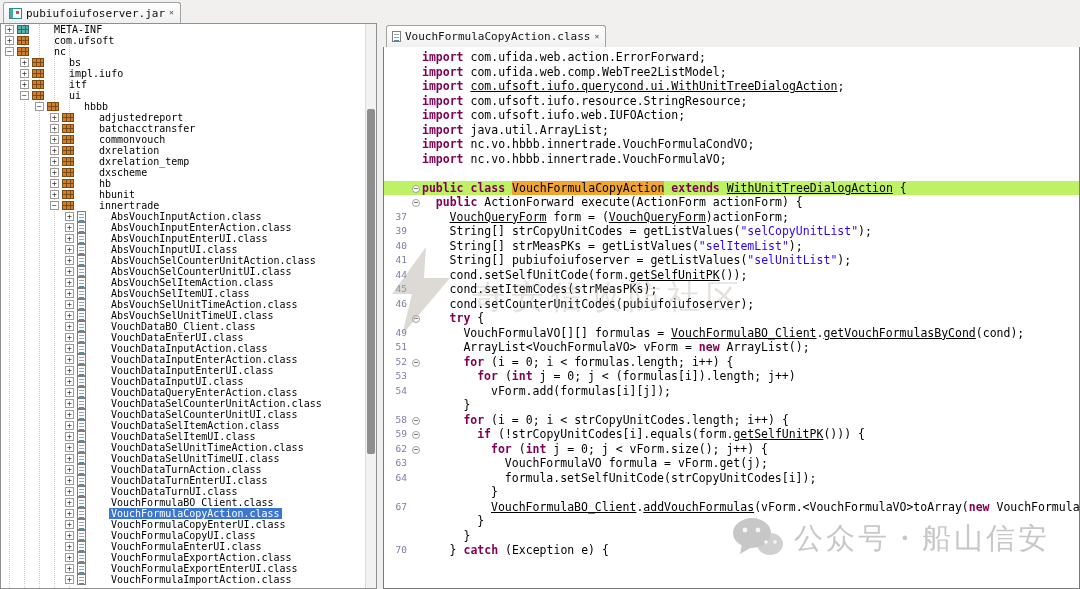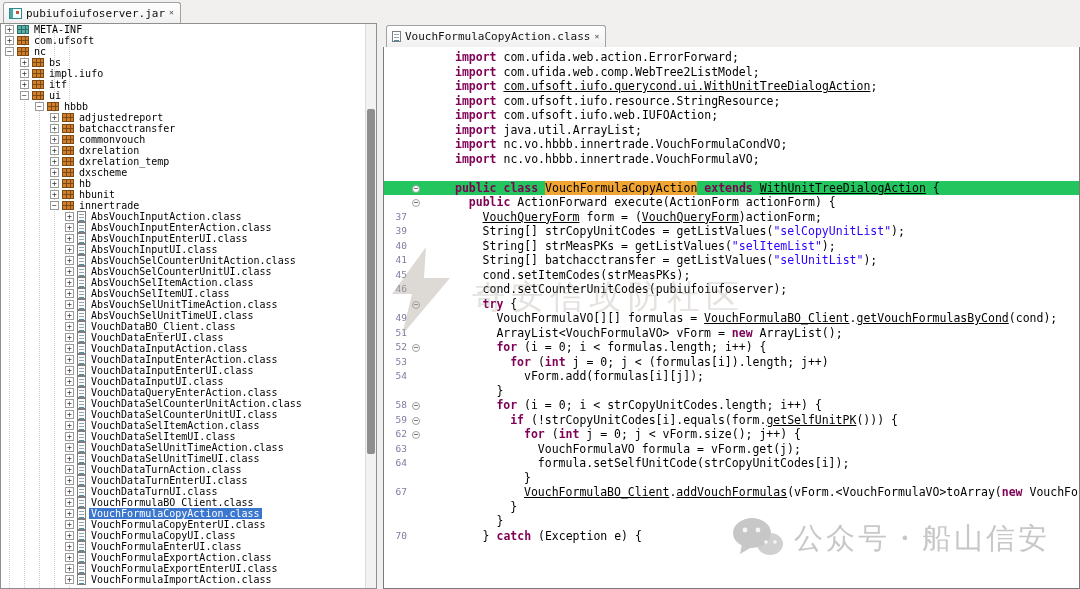--- a/index.html
+++ b/index.html
@@ -33,42 +33,42 @@
   .ticon{flex:none;margin-right:3px;box-sizing:border-box;}
   .pkg{width:12px;height:9px;background:#cf7f2e;border:1px solid #7c4a12;
     background-image:linear-gradient(90deg,transparent 0 3px,#7c4a12 3px 4px,transparent 4px 7px,#7c4a12 7px 8px,transparent 8px),
     linear-gradient(0deg,transparent 0 3px,#7c4a12 3px 4px,transparent 4px);}
   .meta{width:12px;height:9px;background:#5bb0a8;border:1px solid #2f6e68;
     background-image:linear-gradient(90deg,transparent 0 3px,#2f6e68 3px 4px,transparent 4px 7px,#2f6e68 7px 8px,transparent 8px),
     linear-gradient(0deg,transparent 0 3px,#2f6e68 3px 4px,transparent 4px);}
   .cls{width:9px;height:11px;background:#fdfdfd;border:1px solid #7e7e7e;position:relative;}
   .cls::before{content:"";position:absolute;left:1px;top:2px;right:1px;height:1px;
     background:#8fa6b0;box-shadow:0 3px 0 #8fa6b0,0 6px 0 #4d8fa0;}
-  .tlabel{padding:0 2px;}
+  .tlabel{padding:0 2px;margin-left:20px;}
   .tlabel.sel{background:#3b76cf;color:#fff;}
   .vscroll{position:absolute;right:0;top:0;bottom:0;width:10px;background:#f2f2f2;
     border-left:1px solid #dcdcdc;}
   .thumb{position:absolute;left:1px;right:1px;top:85px;height:345px;background:#8e8e8e;border-radius:2px;}
 
   
   .rpanel{position:absolute;left:383px;top:22px;right:0;bottom:0;}
   .rtabbar{position:absolute;left:0;top:0;right:0;height:25px;background:#f1f0ee;
     border-bottom:1px solid #8c8c8c;}
   .rtabbar .tab{top:3px;height:21px;z-index:2;}
   .editor{position:absolute;left:0;top:25px;right:0;bottom:0;background:#fff;
     border:1px solid #7a7a7a;border-top:none;box-sizing:border-box;overflow:hidden;padding-top:3px;}
   .cl{display:flex;height:14.5px;line-height:14.5px;white-space:pre;
     font-family:"DejaVu Sans Mono","Liberation Mono",monospace;font-size:11.5px;color:#000;}
-  .cl.hl{background:#22c55e;}
+  .cl.hl{background:#bef264;}
   .gnum{width:23px;flex:none;text-align:right;color:#7d7da3;font-size:9.5px;padding-right:2px;}
   .gfold{width:13px;flex:none;position:relative;}
   .fold{position:absolute;left:3px;top:4px;width:8px;height:8px;border:1px solid #9e9e9e;
     border-radius:50%;box-sizing:border-box;background:#fff;}
   .fold::after{content:"";position:absolute;left:1px;right:1px;top:2px;border-top:1px solid #7a7a7a;}
-  .code{flex:1;margin-left:33px;}
+  .code{flex:1;}
   .kw{color:#7f0055;font-weight:bold;}
   .str{color:#2a00ff;}
   .lnk{text-decoration:underline;}
   .occ{background:#f0a431;}
   .pl{}
 
   
   .wm-bolt{position:absolute;left:8px;top:200px;opacity:.45;pointer-events:none;}
   .wm-txt1{position:absolute;left:88px;top:228px;font-size:33px;letter-spacing:6px;
     color:#a0968c;opacity:.28;pointer-events:none;white-space:nowrap;}
@@ -375,21 +375,22 @@
           <div class="cl"><span class="gnum"></span><span class="gfold"></span><span class="code" style="padding-left: 0px;"><span class="kw">import</span><span class="pl"> com.ufsoft.iufo.web.IUFOAction;</span></span></div>
           <div class="cl"><span class="gnum"></span><span class="gfold"></span><span class="code" style="padding-left: 0px;"><span class="kw">import</span><span class="pl"> java.util.ArrayList;</span></span></div>
           <div class="cl"><span class="gnum"></span><span class="gfold"></span><span class="code" style="padding-left: 0px;"><span class="kw">import</span><span class="pl"> nc.vo.hbbb.innertrade.VouchFormulaCondVO;</span></span></div>
           <div class="cl"><span class="gnum"></span><span class="gfold"></span><span class="code" style="padding-left: 0px;"><span class="kw">import</span><span class="pl"> nc.vo.hbbb.innertrade.VouchFormulaVO;</span></span></div>
           <div class="cl"><span class="gnum"></span><span class="gfold"></span><span class="code" style="padding-left: 0px;"></span></div>
           <div class="cl hl"><span class="gnum"></span><span class="gfold"><span class="fold"></span></span><span class="code" style="padding-left: 0px;"><span class="kw">public</span><span class="pl"> </span><span class="kw">class</span><span class="pl"> </span><span class="occ">VouchFormulaCopyAction</span><span class="pl"> </span><span class="kw">extends</span><span class="pl"> </span><span class="lnk">WithUnitTreeDialogAction</span><span class="pl"> {</span></span></div>
           <div class="cl"><span class="gnum"></span><span class="gfold"><span class="fold"></span></span><span class="code" style="padding-left: 13.8px;"><span class="kw">public</span><span class="pl"> ActionForward execute(ActionForm actionForm) {</span></span></div>
           <div class="cl"><span class="gnum">37</span><span class="gfold"></span><span class="code" style="padding-left: 27.6px;"><span class="lnk">VouchQueryForm</span><span class="pl"> form = (</span><span class="lnk">VouchQueryForm</span><span class="pl">)actionForm;</span></span></div>
           <div class="cl"><span class="gnum">39</span><span class="gfold"></span><span class="code" style="padding-left: 27.6px;"><span class="pl">String[] strCopyUnitCodes = getListValues(</span><span class="str">"selCopyUnitList"</span><span class="pl">);</span></span></div>
           <div class="cl"><span class="gnum">40</span><span class="gfold"></span><span class="code" style="padding-left: 27.6px;"><span class="pl">String[] strMeasPKs = getListValues(</span><span class="str">"selItemList"</span><span class="pl">);</span></span></div>
-          <div class="cl"><span class="gnum">41</span><span class="gfold"></span><span class="code" style="padding-left: 27.6px;"><span class="pl">String[] batchacctransfer = getListValues(</span><span class="str">"selUnitList"</span><span class="pl">);</span></span></div>
+          <div class="cl"><span class="gnum">41</span><span class="gfold"></span><span class="code" style="padding-left: 27.6px;"><span class="pl">String[] pubiufoiufoserver = getListValues(</span><span class="str">"selUnitList"</span><span class="pl">);</span></span></div>
+          <div class="cl"><span class="gnum">44</span><span class="gfold"></span><span class="code" style="padding-left: 27.6px;"><span class="pl">cond.setSelfUnitCode(form.</span><span class="lnk">getSelfUnitPK</span><span class="pl">());</span></span></div>
           <div class="cl"><span class="gnum">45</span><span class="gfold"></span><span class="code" style="padding-left: 27.6px;"><span class="pl">cond.setItemCodes(strMeasPKs);</span></span></div>
           <div class="cl"><span class="gnum">46</span><span class="gfold"></span><span class="code" style="padding-left: 27.6px;"><span class="pl">cond.setCounterUnitCodes(pubiufoiufoserver);</span></span></div>
           <div class="cl"><span class="gnum"></span><span class="gfold"><span class="fold"></span></span><span class="code" style="padding-left: 27.6px;"><span class="kw">try</span><span class="pl"> {</span></span></div>
           <div class="cl"><span class="gnum">49</span><span class="gfold"></span><span class="code" style="padding-left: 41.4px;"><span class="pl">VouchFormulaVO[][] formulas = </span><span class="lnk">VouchFormulaBO_Client</span><span class="pl">.</span><span class="lnk">getVouchFormulasByCond</span><span class="pl">(cond);</span></span></div>
           <div class="cl"><span class="gnum">51</span><span class="gfold"></span><span class="code" style="padding-left: 41.4px;"><span class="pl">ArrayList&lt;VouchFormulaVO&gt; vForm = </span><span class="kw">new</span><span class="pl"> ArrayList();</span></span></div>
           <div class="cl"><span class="gnum">52</span><span class="gfold"><span class="fold"></span></span><span class="code" style="padding-left: 41.4px;"><span class="kw">for</span><span class="pl"> (i = 0; i &lt; formulas.length; i++) {</span></span></div>
           <div class="cl"><span class="gnum">53</span><span class="gfold"></span><span class="code" style="padding-left: 55.2px;"><span class="kw">for</span><span class="pl"> (</span><span class="kw">int</span><span class="pl"> j = 0; j &lt; (formulas[i]).length; j++)</span></span></div>
           <div class="cl"><span class="gnum">54</span><span class="gfold"></span><span class="code" style="padding-left: 69px;"><span class="pl">vForm.add(formulas[i][j]);</span></span></div>
           <div class="cl"><span class="gnum"></span><span class="gfold"></span><span class="code" style="padding-left: 41.4px;"><span class="pl">}</span></span></div>
           <div class="cl"><span class="gnum">58</span><span class="gfold"><span class="fold"></span></span><span class="code" style="padding-left: 41.4px;"><span class="kw">for</span><span class="pl"> (i = 0; i &lt; strCopyUnitCodes.length; i++) {</span></span></div>

